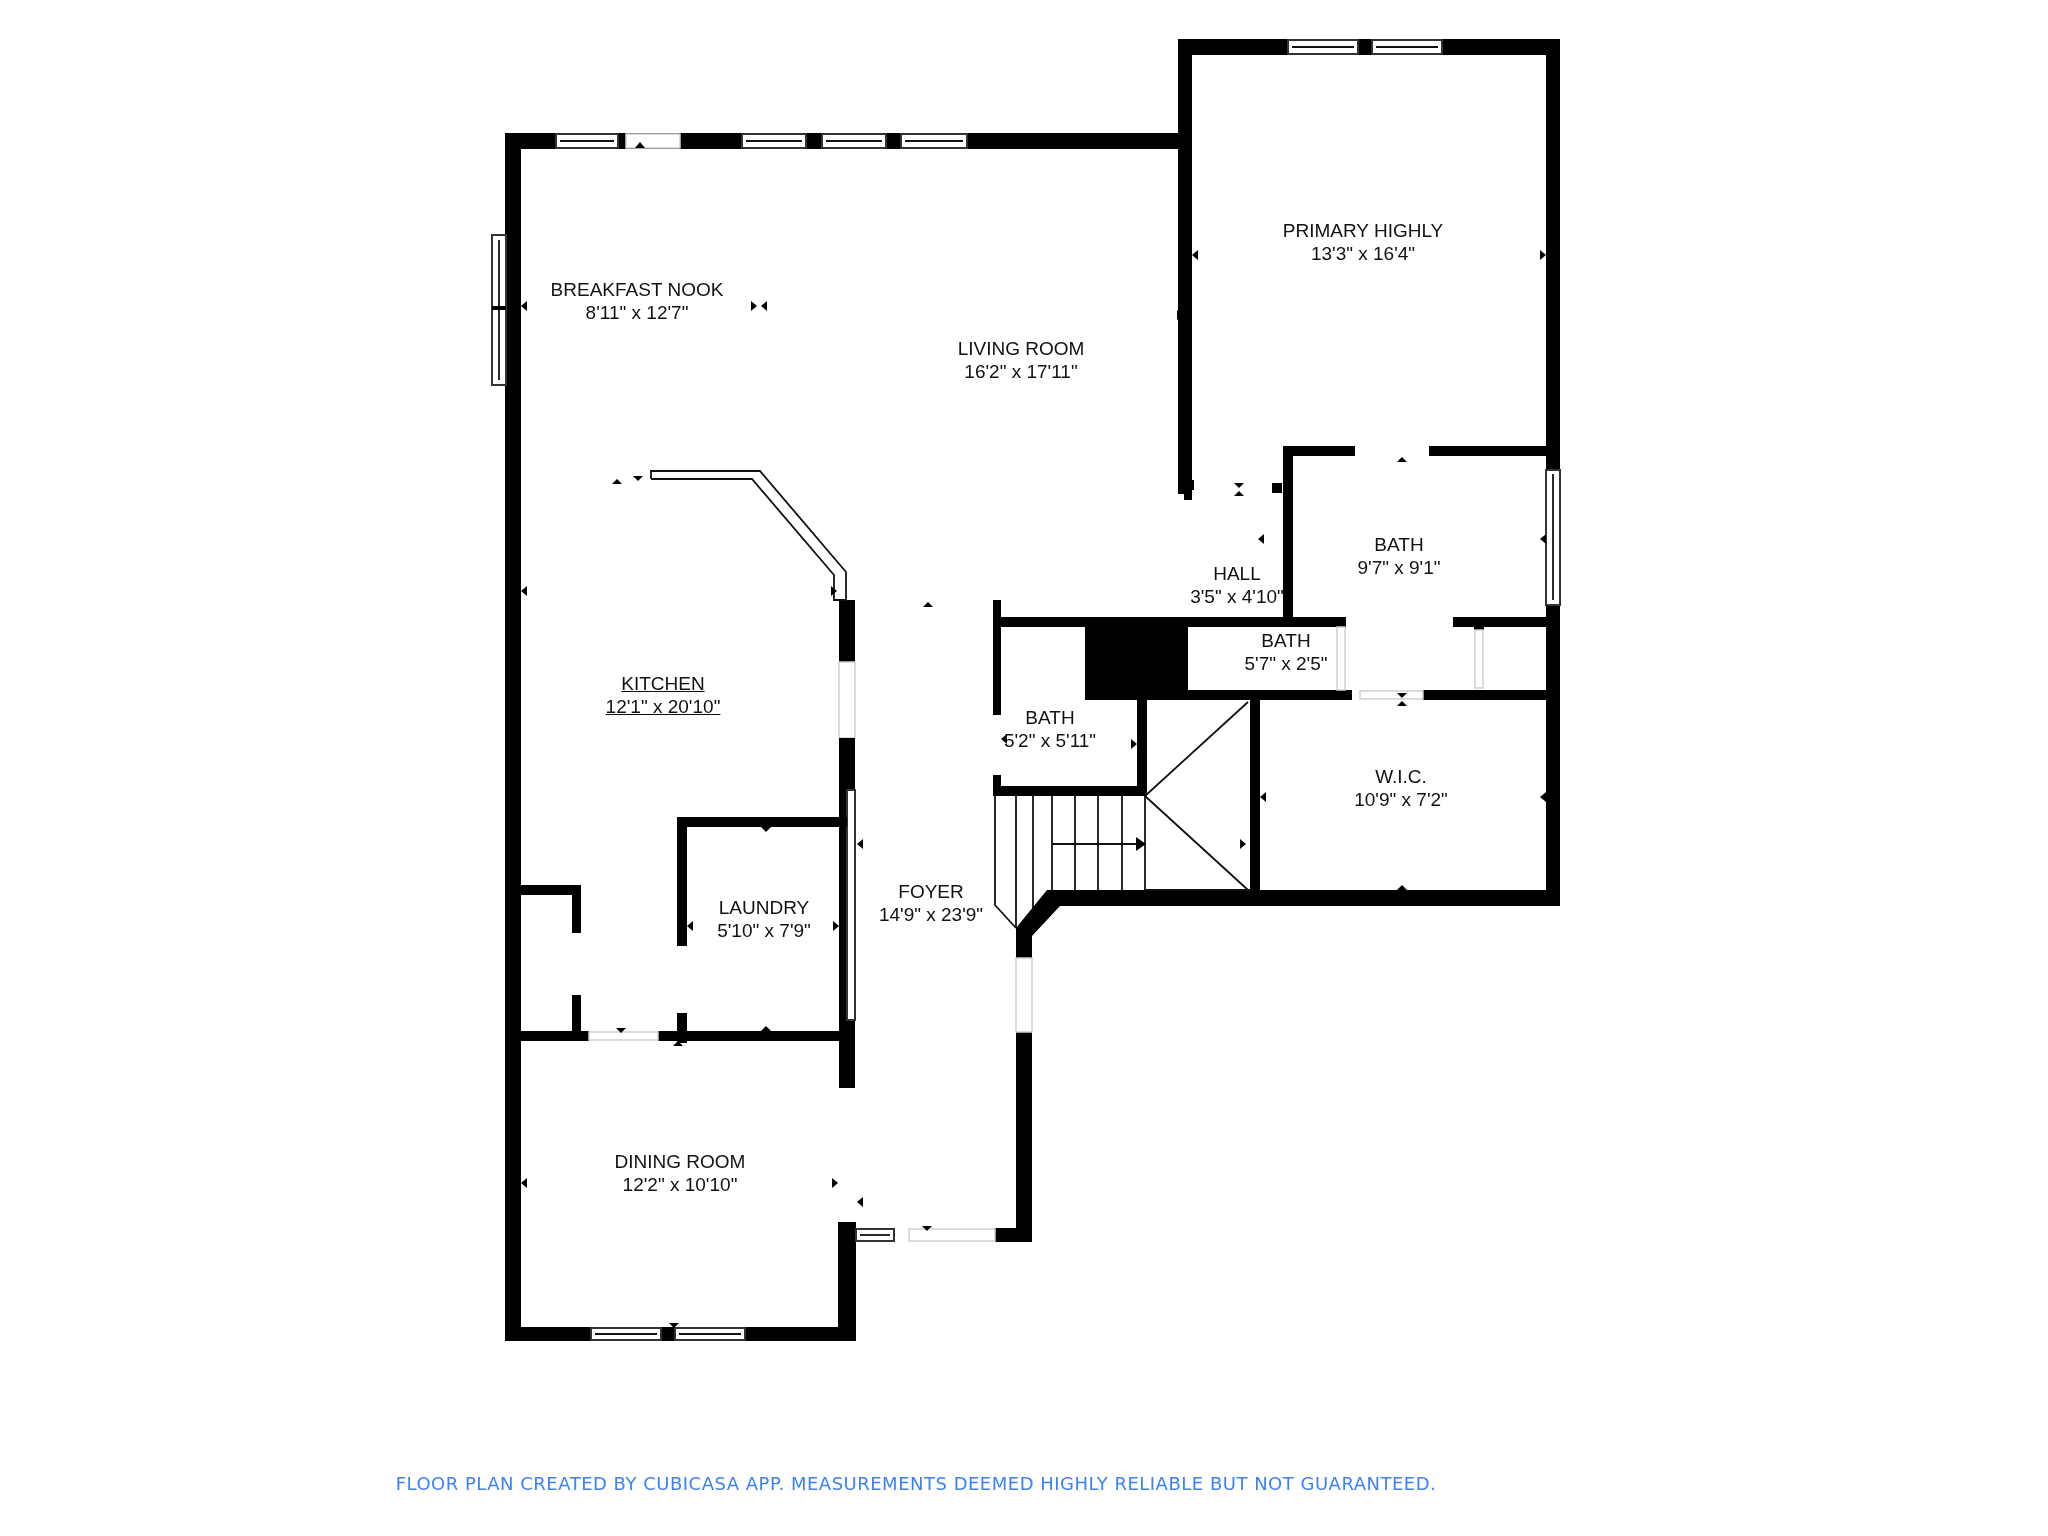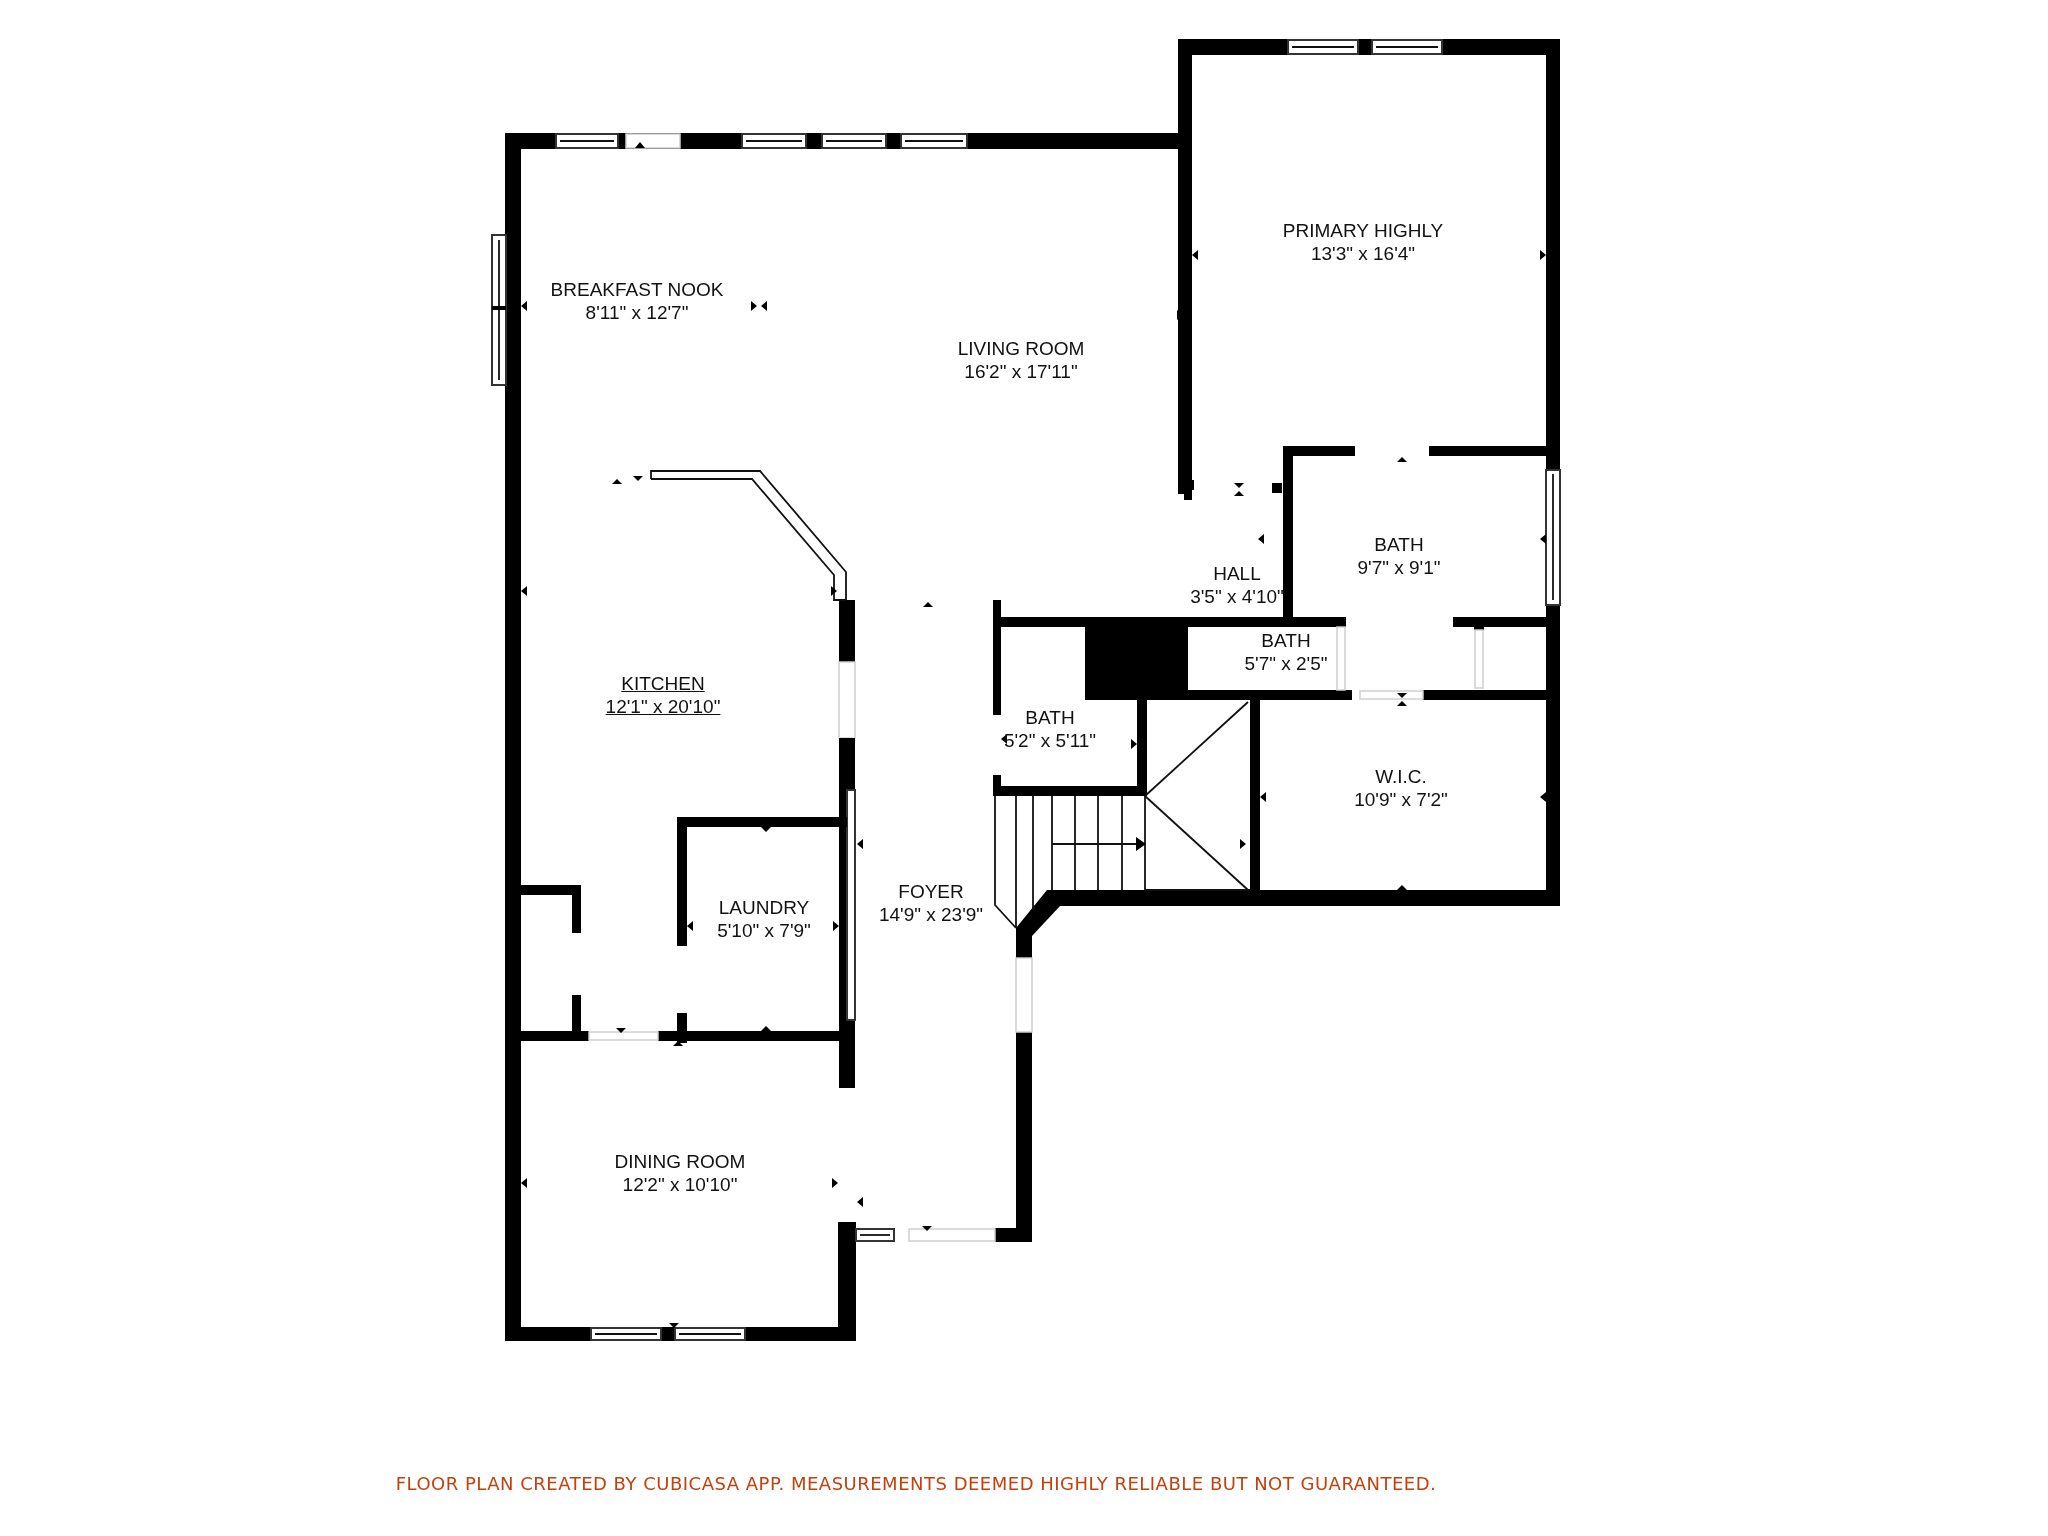--- a/index.html
+++ b/index.html
@@ -4,21 +4,21 @@
 <style>
   html, body { margin: 0; padding: 0; background: #ffffff; }
   body { width: 2048px; height: 1536px; position: relative; overflow: hidden; font-family: "Liberation Sans", sans-serif; }
   #plan { position: absolute; left: 0; top: 0; width: 2048px; height: 1536px; }
   .wall { fill: #000000; }
   .opening { fill: #ffffff; stroke: #cfcfcf; stroke-width: 1.5; }
   .win { fill: #ffffff; stroke: #333333; stroke-width: 2; }
   .thin { fill: none; stroke: #111111; stroke-width: 1.8; }
   .room-label { position: absolute; text-align: center; color: #111111; font-size: 19px; line-height: 23px; white-space: nowrap; transform: translateX(-50%); }
   .room-label .name, .room-label .dims { display: block; }
-  .footer { position: absolute; left: 0; width: 1832px; top: 1473px; text-align: center; color: #c2410c; font-size: 18px; letter-spacing: 0.5px; font-family: "DejaVu Sans", sans-serif; }
+  .footer { position: absolute; left: 0; width: 1832px; top: 1473px; text-align: center; color: #3b82f6; font-size: 18px; letter-spacing: 0.5px; font-family: "DejaVu Sans", sans-serif; }
   .tick { fill: #000; }
 </style>
 </head>
 <body>
 
 <svg id="plan" viewBox="0 0 2048 1536" xmlns="http://www.w3.org/2000/svg">
 
   <rect class="wall" x="505" y="133" width="16" height="1208"></rect>
 
   <rect class="wall" x="505" y="133" width="682" height="16"></rect>

